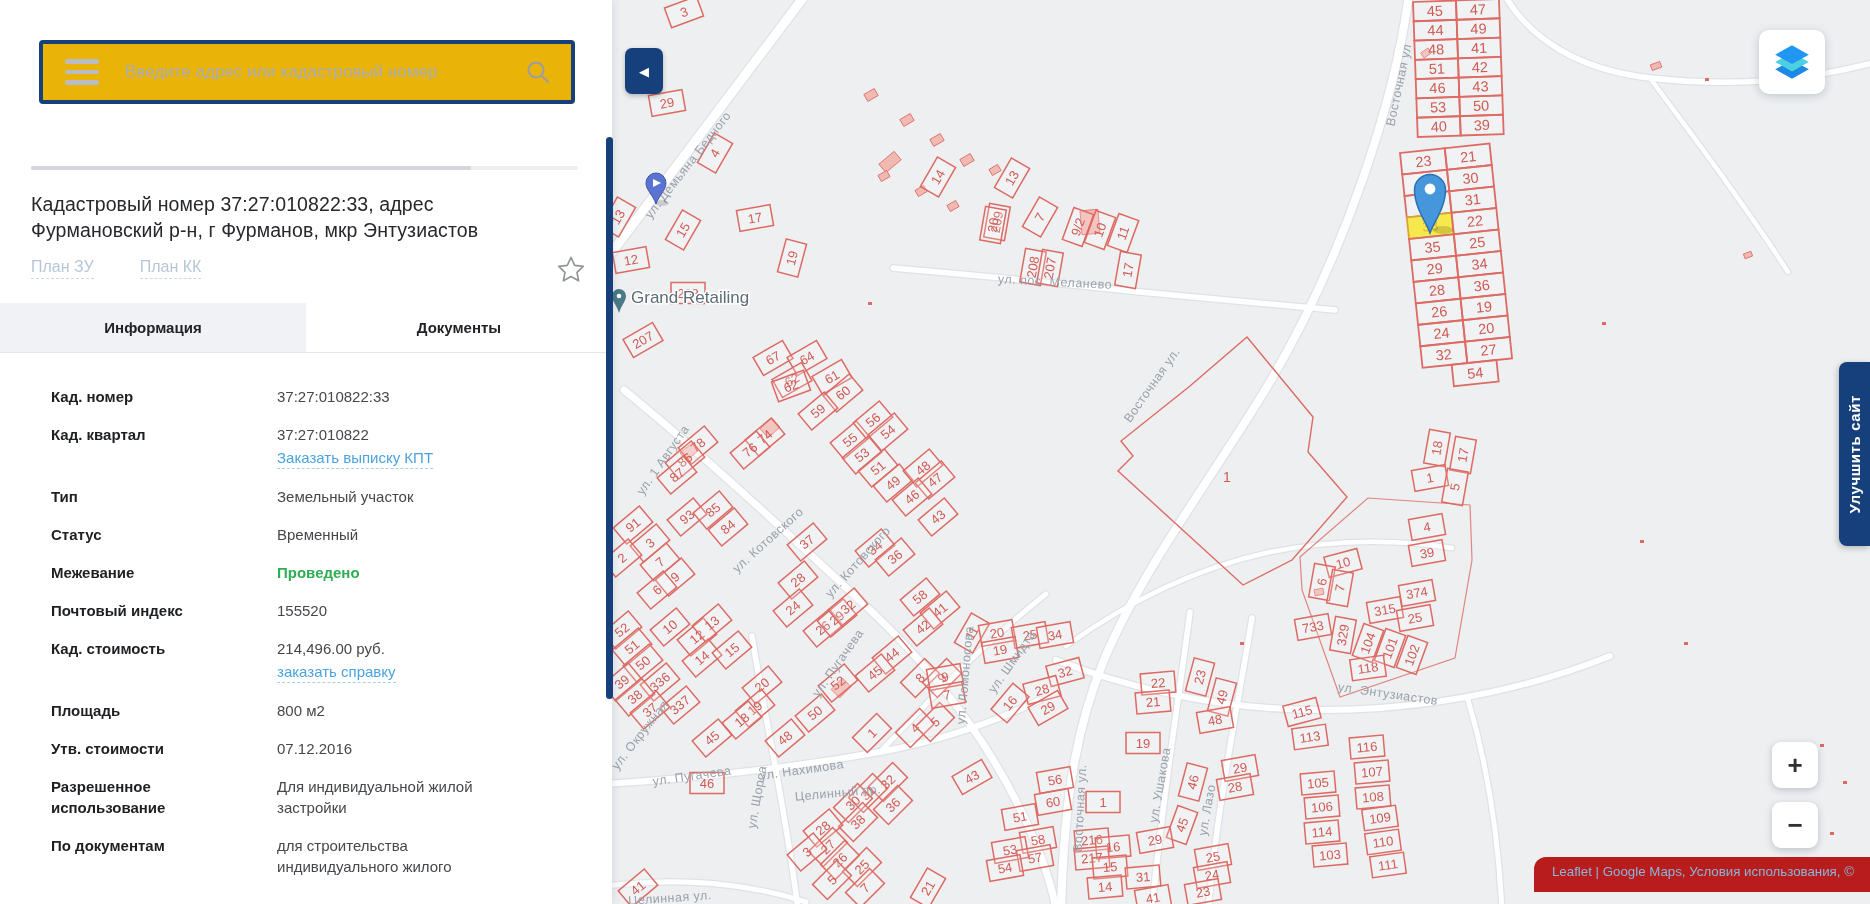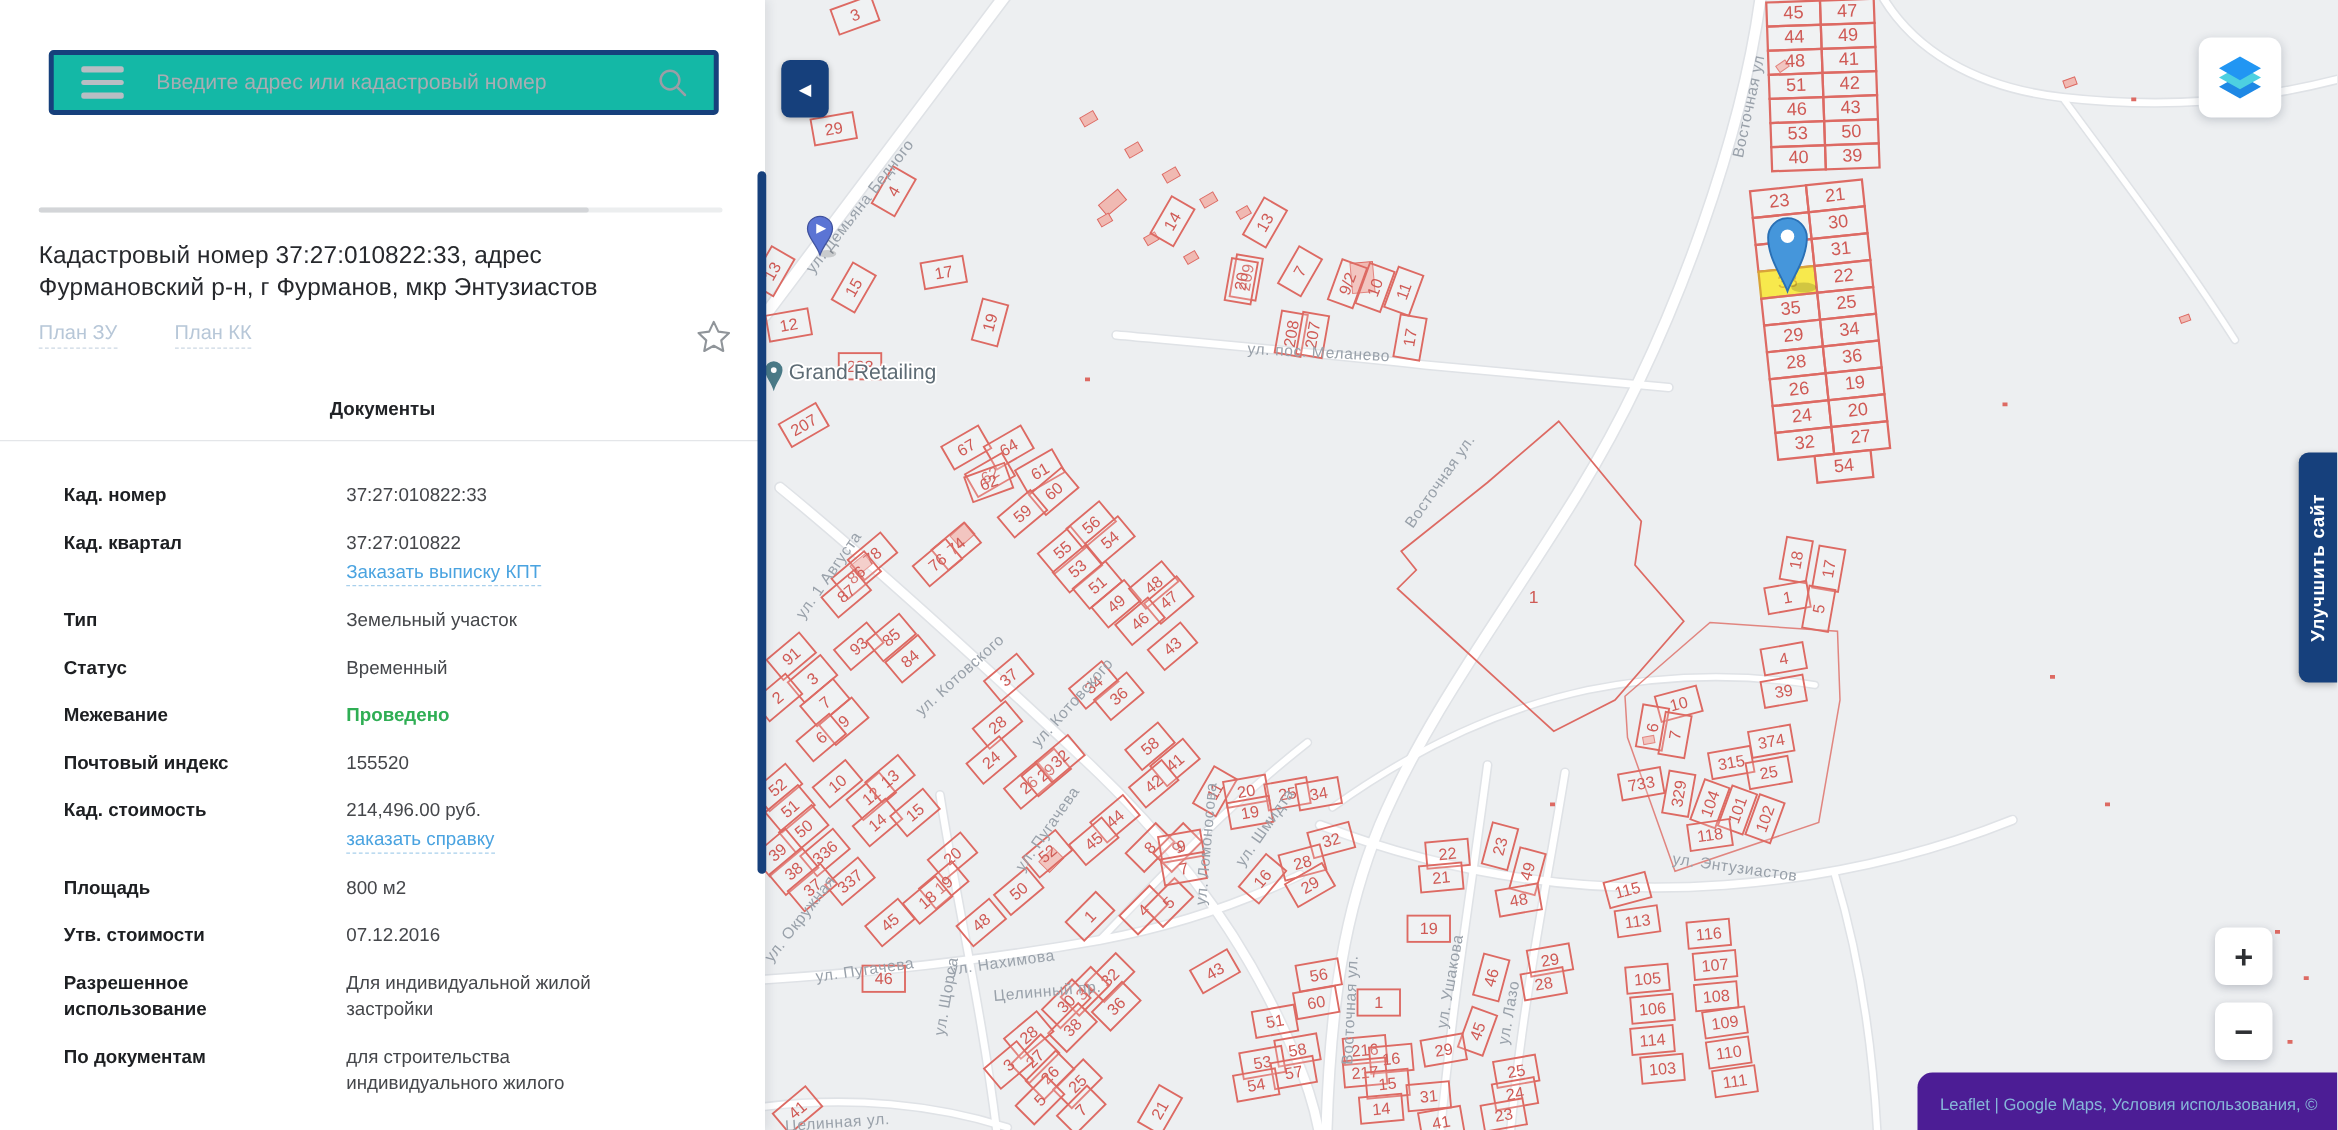--- a/index.html
+++ b/index.html
@@ -1,21 +1,21 @@
 <!DOCTYPE html>
 <html><head>
 <meta charset="utf-8">
 <style>
   * { box-sizing: border-box; margin: 0; padding: 0; }
   html,body { width:1870px; height:904px; overflow:hidden; font-family:"Liberation Sans",sans-serif; background:#edeff1; }
   .app { position:relative; width:1870px; height:904px; }
 
   
   .panel { position:absolute; left:0; top:0; width:612px; height:904px; background:#fff; z-index:5; box-shadow:2px 0 8px rgba(40,50,70,.10); }
-  .searchbar { position:absolute; left:39px; top:40px; width:536px; height:52px; border:4px solid #16407c; border-radius:4px; background:#14b8a6; display:flex; align-items:center; }
+  .searchbar { position:absolute; left:39px; top:40px; width:536px; height:64px; border:4px solid #16407c; border-radius:4px; background:#eab308; display:flex; align-items:center; }
   .hamburger { width:34px; margin-left:22px; display:flex; flex-direction:column; gap:6px; cursor:pointer; }
   .hamburger i { display:block; height:4.5px; background:#b9bdc3; border-radius:2px; }
   .searchbar input { flex:1; border:none; outline:none; font-size:17px; color:#333; padding:0 14px 0 26px; font-family:"Liberation Sans",sans-serif; background:transparent; }
   .searchbar input::placeholder { color:#a9adb3; }
   .search-ico { margin-right:20px; flex:0 0 auto; }
 
   .breadcrumb { position:absolute; left:31px; top:143px; width:552px; white-space:nowrap; overflow:hidden; font-size:14.3px; }
   .crumb { color:#4090d9; text-decoration:none; cursor:pointer; }
   .sep { color:#8a8f94; margin:0 8px; }
   .crumbtrack { position:absolute; left:31px; top:166px; width:547px; height:4px; background:#eceeef; border-radius:2px; }
@@ -42,21 +42,21 @@
   
   .map { position:absolute; left:612px; top:0; width:1258px; height:904px; background:#edeff1; overflow:hidden; }
   #map-svg { position:absolute; inset:0; }
 
   .collapse-btn { position:absolute; left:13px; top:48px; width:38px; height:46px; background:#16407c; border:none; border-radius:7px; color:#fff; font-size:13px; cursor:pointer; box-shadow:0 2px 5px rgba(0,0,0,.25); display:flex; align-items:center; justify-content:center; }
   .layers-btn { position:absolute; right:45px; top:30px; width:66px; height:64px; background:#fff; border:none; border-radius:10px; box-shadow:0 2px 8px rgba(60,70,90,.25); cursor:pointer; display:flex; align-items:center; justify-content:center; }
   .improve-tab { position:absolute; right:0; top:362px; width:31px; height:184px; background:#16407c; border-radius:8px 0 0 8px; cursor:pointer; display:flex; align-items:center; justify-content:center; box-shadow:-1px 2px 6px rgba(0,0,0,.25); }
   .improve-tab span { writing-mode:vertical-rl; transform:rotate(180deg); color:#fff; font-size:15px; font-weight:700; letter-spacing:.6px; }
   .zoomctl { position:absolute; right:52px; top:742px; display:flex; flex-direction:column; gap:14px; }
   .zbtn { width:46px; height:46px; background:#fff; border:none; border-radius:9px; box-shadow:0 2px 7px rgba(60,70,90,.28); font-size:26px; font-weight:700; color:#2e3033; cursor:pointer; line-height:1; }
-  .attribution { position:absolute; right:0; bottom:0; background:#4c1d95; border-radius:12px 0 0 0; padding:18px 16px 13px 18px; font-size:13.3px; color:#86b7d9; white-space:nowrap; }
+  .attribution { position:absolute; right:0; bottom:12px; background:#b91c1c; border-radius:12px 0 0 0; padding:7px 16px 13px 18px; font-size:13.3px; color:#86b7d9; white-space:nowrap; }
   .attribution a { color:#86b7d9; text-decoration:none; cursor:pointer; }
 </style>
 </head>
 <body>
 
 <div class="app">
 
   <aside class="panel">
 
     <div class="searchbar">
@@ -80,20 +80,21 @@
 
     <div class="planrow">
         <a class="plan-link">План ЗУ</a>
         <a class="plan-link">План КК</a>
       </div>
     <svg class="star" width="30" height="29" viewBox="0 0 30 29">
       <path d="M15 2.5 L18.7 10.3 L27.2 11.4 L21 17.3 L22.6 25.8 L15 21.6 L7.4 25.8 L9 17.3 L2.8 11.4 L11.3 10.3 Z" fill="none" stroke="#90959a" stroke-width="1.7" stroke-linejoin="round"></path>
     </svg>
 
     <div class="tabs">
+        <div class="tab active">Информация</div>
         <div class="tab">Документы</div>
       </div>
 
     <div class="info-table">
         <div class="irow">
           <div class="ilabel">Кад. номер</div>
           <div class="ivalue">
             <div class="vtext">37:27:010822:33</div>
           </div>
         </div>

